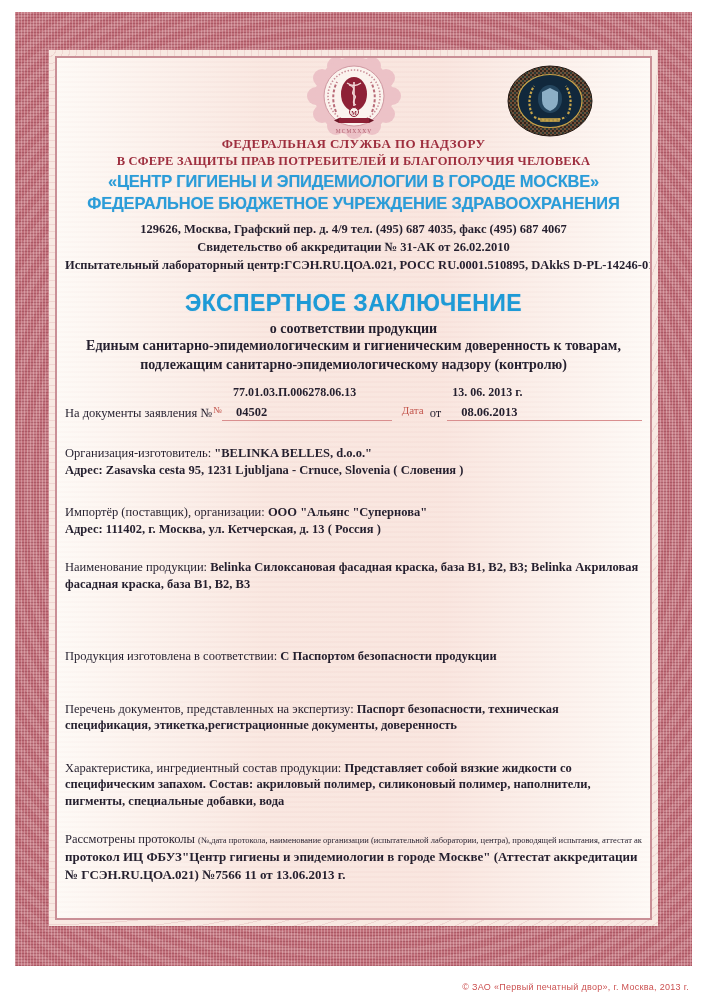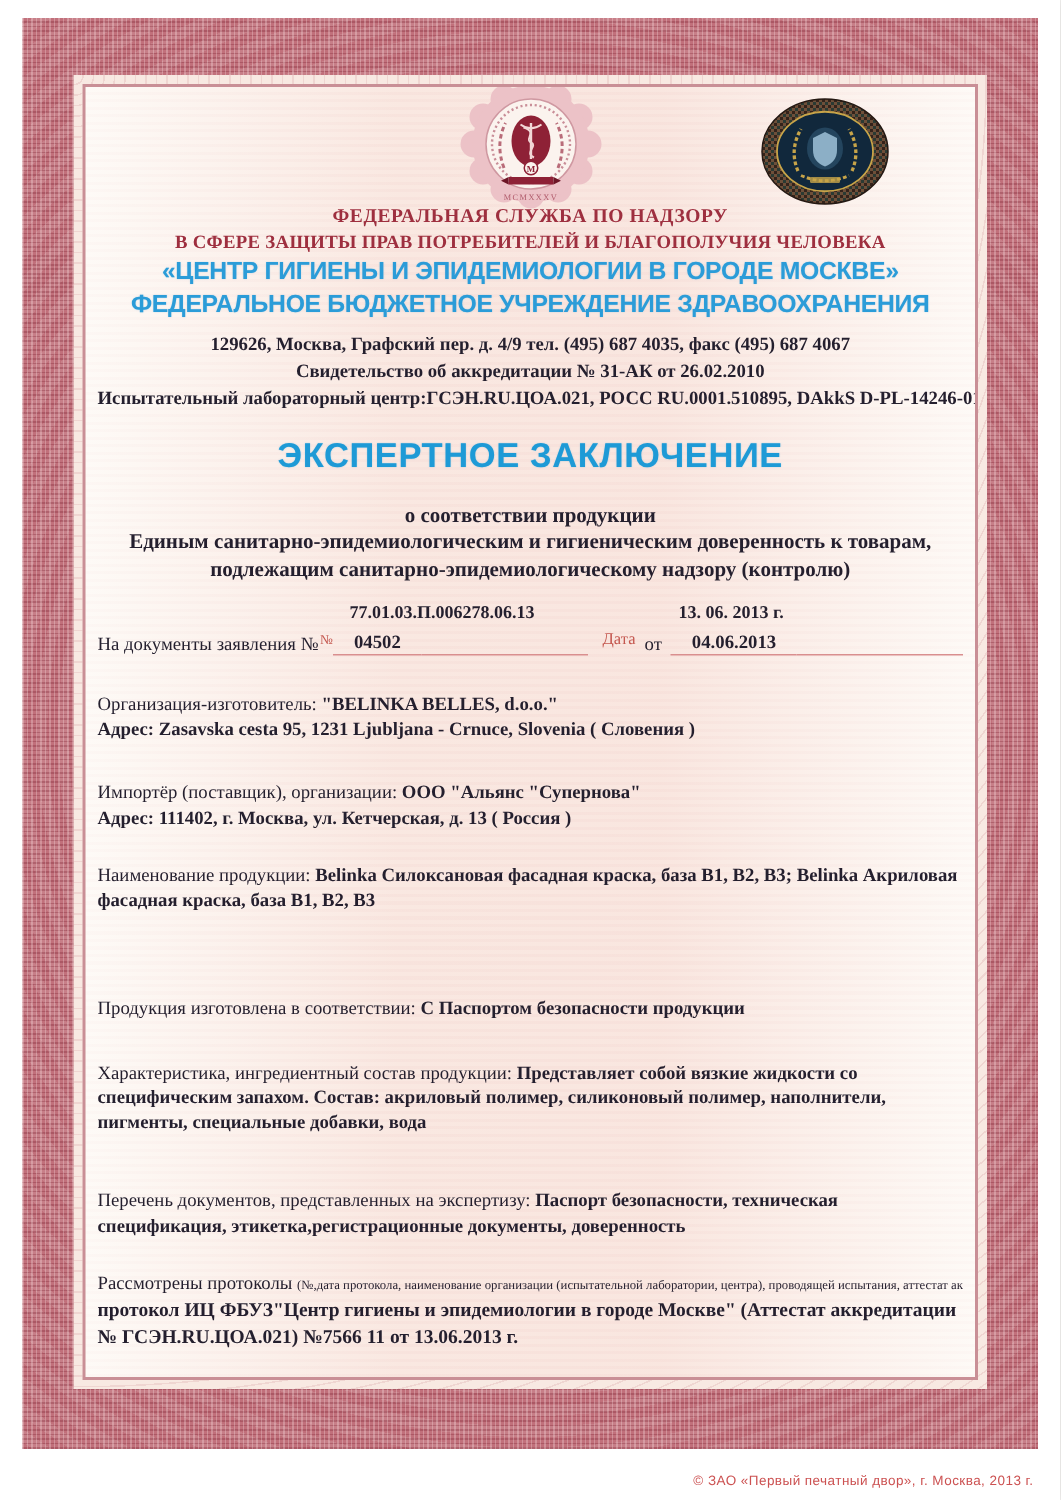--- a/index.html
+++ b/index.html
@@ -30,21 +30,21 @@
   .c{text-align:center;}
   .red1{margin-top:2px;font-size:13px;font-weight:bold;color:#9e2f3f;letter-spacing:.4px;}
   .red2{font-size:12.5px;font-weight:bold;color:#9e2f3f;letter-spacing:.2px;margin-top:2px;font-family:Liberation Serif, serif;}
   .blue-inst{font-family:"Liberation Sans", sans-serif;font-size:16.5px;font-weight:bold;
              color:#2b9cd8;letter-spacing:-.2px;margin-top:3px;text-shadow:0 0 1px rgba(43,156,216,.35);}
   .addr{margin-top:7px;font-size:12.5px;font-weight:bold;color:#241f2e;line-height:1.45;}
   .nowrap{white-space:nowrap;}
   
   .title{margin-top:16px;font-family:"Liberation Sans", sans-serif;font-size:23px;font-weight:bold;
          color:#1e9ad6;letter-spacing:.4px;text-shadow:0 0 1px rgba(30,154,214,.4);}
-  .sub1{margin-top:20px;font-size:14px;font-weight:bold;color:#241f2e;}
+  .sub1{margin-top:4px;font-size:14px;font-weight:bold;color:#241f2e;}
   .sub2{font-size:14px;font-weight:bold;color:#241f2e;line-height:1.35;}
   
   .numrow{margin-top:10px;display:flex;font-size:12px;font-weight:bold;color:#241f2e;}
   .numrow .regnum{margin-left:168px;}
   .numrow .regdate{margin-left:96px;}
   .basisrow{margin-top:5px;display:flex;align-items:flex-end;font-size:12.5px;color:#241f2e;}
   .basisrow .lbl{white-space:nowrap;}
   .supno{color:#c4574f;font-size:9px;position:relative;top:-6px;margin-left:1px;}
   .uline{border-bottom:1px solid #d98f8f;}
   .val{font-weight:bold;padding:0 14px;}
@@ -154,21 +154,21 @@
           <span class="regdate">13. 06. 2013 г.</span>
         </div>
 
         <div class="basisrow">
           <span class="lbl">На документы заявления №</span>
           <span class="supno">№</span>
           <span class="val uline">04502</span>
           <span class="fill uline"></span>
           <span class="datelbl">Дата</span>
           <span class="fromlbl">от</span>
-          <span class="val uline">04.06.2013</span>
+          <span class="val uline">08.06.2013</span>
           <span class="fill uline"></span>
         </div>
 
         <div class="field mt-manu">
           <span class="flabel">Организация-изготовитель:</span>
           <span class="fvalue">"BELINKA BELLES, d.o.o."</span>
         </div>
         <div class="field allbold">
           <span class="flabel">Адрес:</span>
           <span class="fvalue">Zasavska cesta 95, 1231 Ljubljana - Crnuce, Slovenia ( Словения )</span>
@@ -186,28 +186,28 @@
         <div class="field mt-prod">
           <span class="flabel">Наименование продукции:</span>
           <span class="fvalue">Belinka Силоксановая фасадная краска, база B1, B2, B3; Belinka Акриловая фасадная краска, база B1, B2, B3</span>
         </div>
 
         <div class="field mt-made">
           <span class="flabel">Продукция изготовлена в соответствии:</span>
           <span class="fvalue">С Паспортом безопасности продукции</span>
         </div>
 
+        <div class="field mt-docs">
+          <span class="flabel">Перечень документов, представленных на экспертизу:</span>
+          <span class="fvalue">Паспорт безопасности, техническая спецификация, этикетка,регистрационные документы, доверенность</span>
+        </div>
+
         <div class="field mt-char">
           <span class="flabel">Характеристика, ингредиентный состав продукции:</span>
           <span class="fvalue">Представляет собой вязкие жидкости со специфическим запахом. Состав: акриловый полимер, силиконовый полимер, наполнители, пигменты, специальные добавки, вода</span>
-        </div>
-
-        <div class="field mt-docs">
-          <span class="flabel">Перечень документов, представленных на экспертизу:</span>
-          <span class="fvalue">Паспорт безопасности, техническая спецификация, этикетка,регистрационные документы, доверенность</span>
         </div>
 
         <div class="field mt-prot">
           <div class="prot-first">
             <span class="flabel">Рассмотрены протоколы</span>
             <span class="prot-note">(№,дата протокола, наименование организации (испытательной лаборатории, центра), проводящей испытания, аттестат аккредитации)</span>
           </div>
           <div class="prot-value">протокол ИЦ ФБУЗ"Центр гигиены и эпидемиологии в городе Москве" (Аттестат аккредитации № ГСЭН.RU.ЦОА.021) №7566 11 от 13.06.2013 г.</div>
         </div>
 

